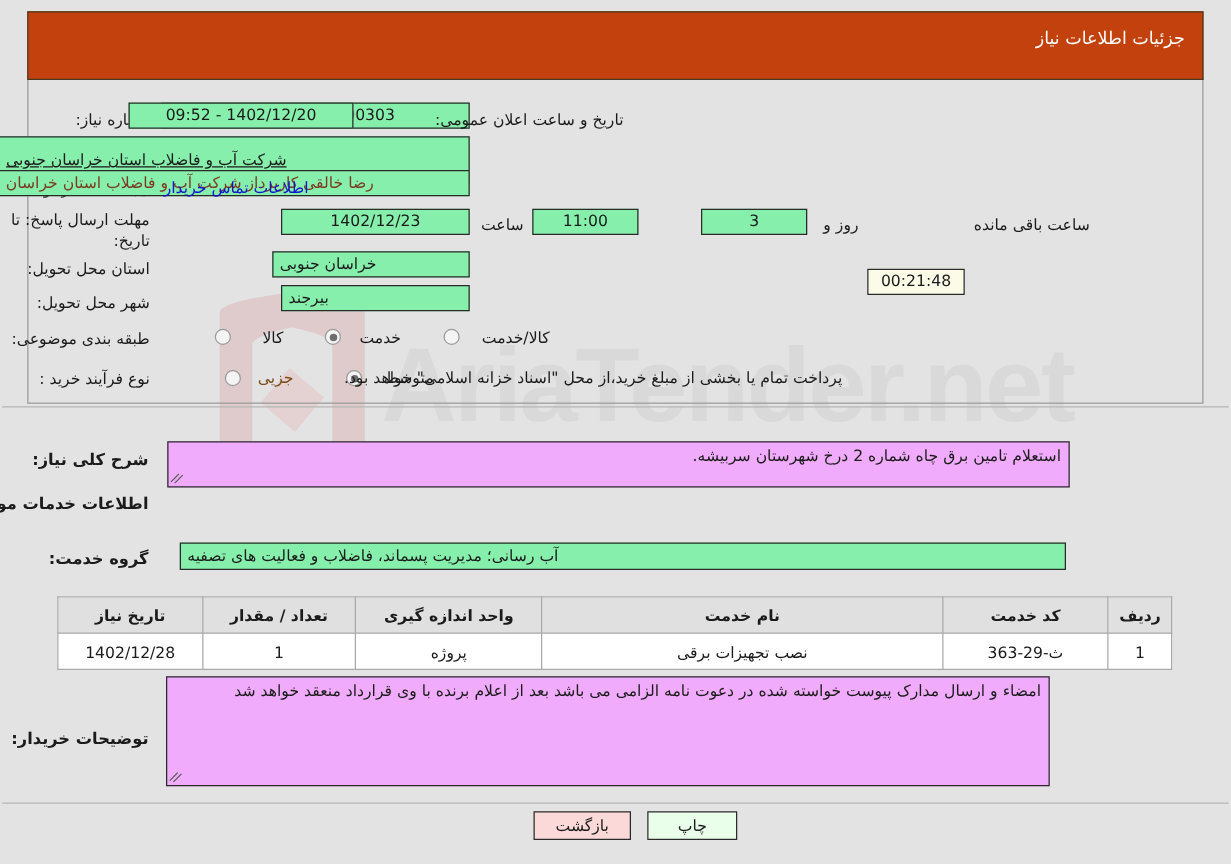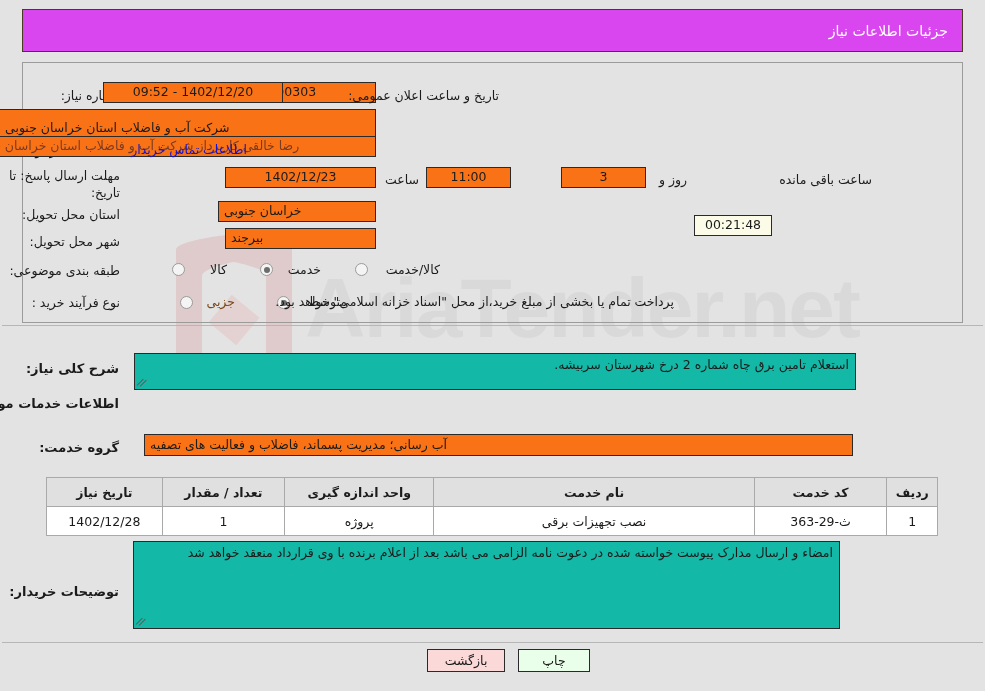--- a/index.html
+++ b/index.html
@@ -51,22 +51,22 @@
     direction: ltr;
     white-space: nowrap;
   }
 
   
   .titlebar {
     position: absolute;
     left: 22px;
     top: 9px;
     width: 941px;
-    height: 43px;
-    background: #d946ef;
+    height: 55px;
+    background: #c2410c;
     border: 1px solid #4a3a23;
     box-sizing: border-box;
     z-index: 3;
   }
   .titlebar .t {
     position: absolute;
     right: 14px;
     top: 13px;
     color: #ffffff;
     font-size: 14px;
@@ -99,21 +99,21 @@
     position: absolute;
     z-index: 4;
     text-align: right;
     color: #1b1b1b;
     font-size: 12.5px;
     white-space: nowrap;
   }
   .fld {
     position: absolute;
     z-index: 4;
-    background: #f97316;
+    background: #86efac;
     border: 1px solid #2a2a2a;
     box-sizing: border-box;
     font-size: 12.5px;
     line-height: 1;
     display: flex;
     align-items: center;
     padding: 0 5px;
     color: #1b1b1b;
     overflow: hidden;
     white-space: nowrap;
@@ -164,21 +164,21 @@
     font-size: 12.5px;
     white-space: nowrap;
     color: #1b1b1b;
   }
   .rlabel.alt { color: #7a4a18; }
 
   
   .ta {
     position: absolute;
     z-index: 4;
-    background: #14b8a6;
+    background: #f0abfc;
     border: 1px solid #2a2a2a;
     box-sizing: border-box;
     font-size: 12.5px;
     color: #1b1b1b;
     padding: 3px 6px 0 6px;
     overflow: hidden;
     text-align: right;
   }
   .ta .grip {
     position: absolute;
@@ -283,21 +283,21 @@
 <div class="frame"></div>
 <div class="frame2"></div>
 
 <div class="lbl" style="right:865px; top:88px;">شماره نیاز:</div>
 <div class="fld center" style="right:609px; top:82px; width:247px; height:21px;">1102007012000303</div>
 
 <div class="lbl" style="right:486px; top:88px;">تاریخ و ساعت اعلان عمومی:</div>
 <div class="fld center" style="right:702px; top:82px; width:180px; height:21px; left:104px;">1402/12/20 - 09:52</div>
 
 <div class="lbl" style="right:865px; top:115px;">نام دستگاه خریدار:</div>
-<div class="fld right" style="right:609px; top:109px; width:377px; height:39px;">شرکت آب و فاضلاب استان خراسان جنوبی</div>
+<div class="fld right" style="right:609px; top:109px; width:377px; height:39px;text-decoration:underline;">شرکت آب و فاضلاب استان خراسان جنوبی</div>
 
 <div class="lbl" style="right:865px; top:143px;">ایجاد کننده درخواست:</div>
 <div class="fld right reddish" style="right:609px; top:136px; width:413px; height:21px;">رضا خالقی کاربرداز شرکت آب و فاضلاب استان خراسان جنوبی</div>
 <div class="link" style="right:738px; top:142px;">اطلاعات تماس خریدار</div>
 
 <div class="lbl" style="right:865px; top:168px; width:120px; line-height:1.35; white-space:normal;">مهلت ارسال پاسخ: تا تاریخ:</div>
 <div class="fld center" style="right:609px; top:167px; width:151px; height:21px;">1402/12/23</div>
 <div class="txtsm" style="right:566px; top:172px;">ساعت</div>
 <div class="fld center" style="right:474px; top:167px; width:85px; height:21px;">11:00</div>
 <div class="fld center" style="right:339px; top:167px; width:85px; height:21px;">3</div>

